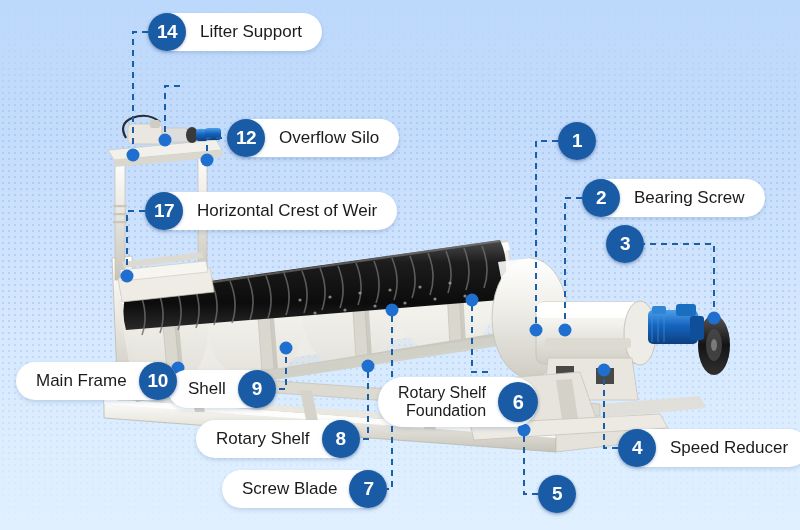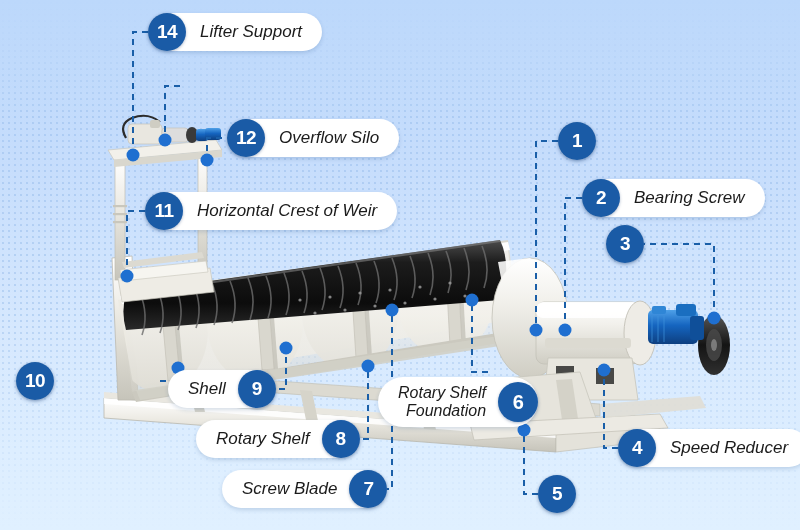--- a/index.html
+++ b/index.html
@@ -51,21 +51,20 @@
     display: flex; align-items: center; justify-content: center;
     box-shadow: 0 1px 3px rgba(20,55,110,0.35);
     letter-spacing: -0.5px;
   }
   .callout.two-line .badge { width: 40px; height: 40px; font-size: 20px; }
   .callout .txt {
     color: #1b1b1b;
     font-size: 17px;
     line-height: 1.15;
     padding: 0 16px;
-    font-style: italic;
   }
   .callout.two-line .txt { font-size: 16px; padding: 0 12px 0 14px; }
   
   .callout.bl { padding-left: 0; }
   .callout.bl .badge { margin-left: 0; }
   .callout.bl .txt { padding-left: 14px; padding-right: 20px; }
   
   .callout.br { flex-direction: row-reverse; }
   .callout.br .txt { padding-right: 12px; padding-left: 20px; text-align: right; }
 </style>
@@ -368,21 +367,21 @@
     <div class="txt">Lifter Support</div>
   </div>
 
 
   <div class="callout bl" style="left:227px; top:119px;">
     <div class="badge">12</div>
     <div class="txt">Overflow Silo</div>
   </div>
 
   <div class="callout bl" style="left:145px; top:192px;">
-    <div class="badge">11</div>
+    <div class="badge">17</div>
     <div class="txt">Horizontal Crest of Weir</div>
   </div>
 
   <div class="callout bl" style="left:558px; top:122px;">
     <div class="badge">1</div>
   </div>
 
   <div class="callout bl" style="left:582px; top:179px;">
     <div class="badge">2</div>
     <div class="txt">Bearing Screw</div>
@@ -417,15 +416,16 @@
     <div class="txt">Rotary Shelf</div>
   </div>
 
   <div class="callout br" style="left:168px; top:370px;">
     <div class="badge">9</div>
     <div class="txt">Shell</div>
   </div>
 
   <div class="callout br" style="left:16px; top:362px;">
     <div class="badge">10</div>
+    <div class="txt">Main Frame</div>
   </div>
 
 </div>
 
 </body></html>

